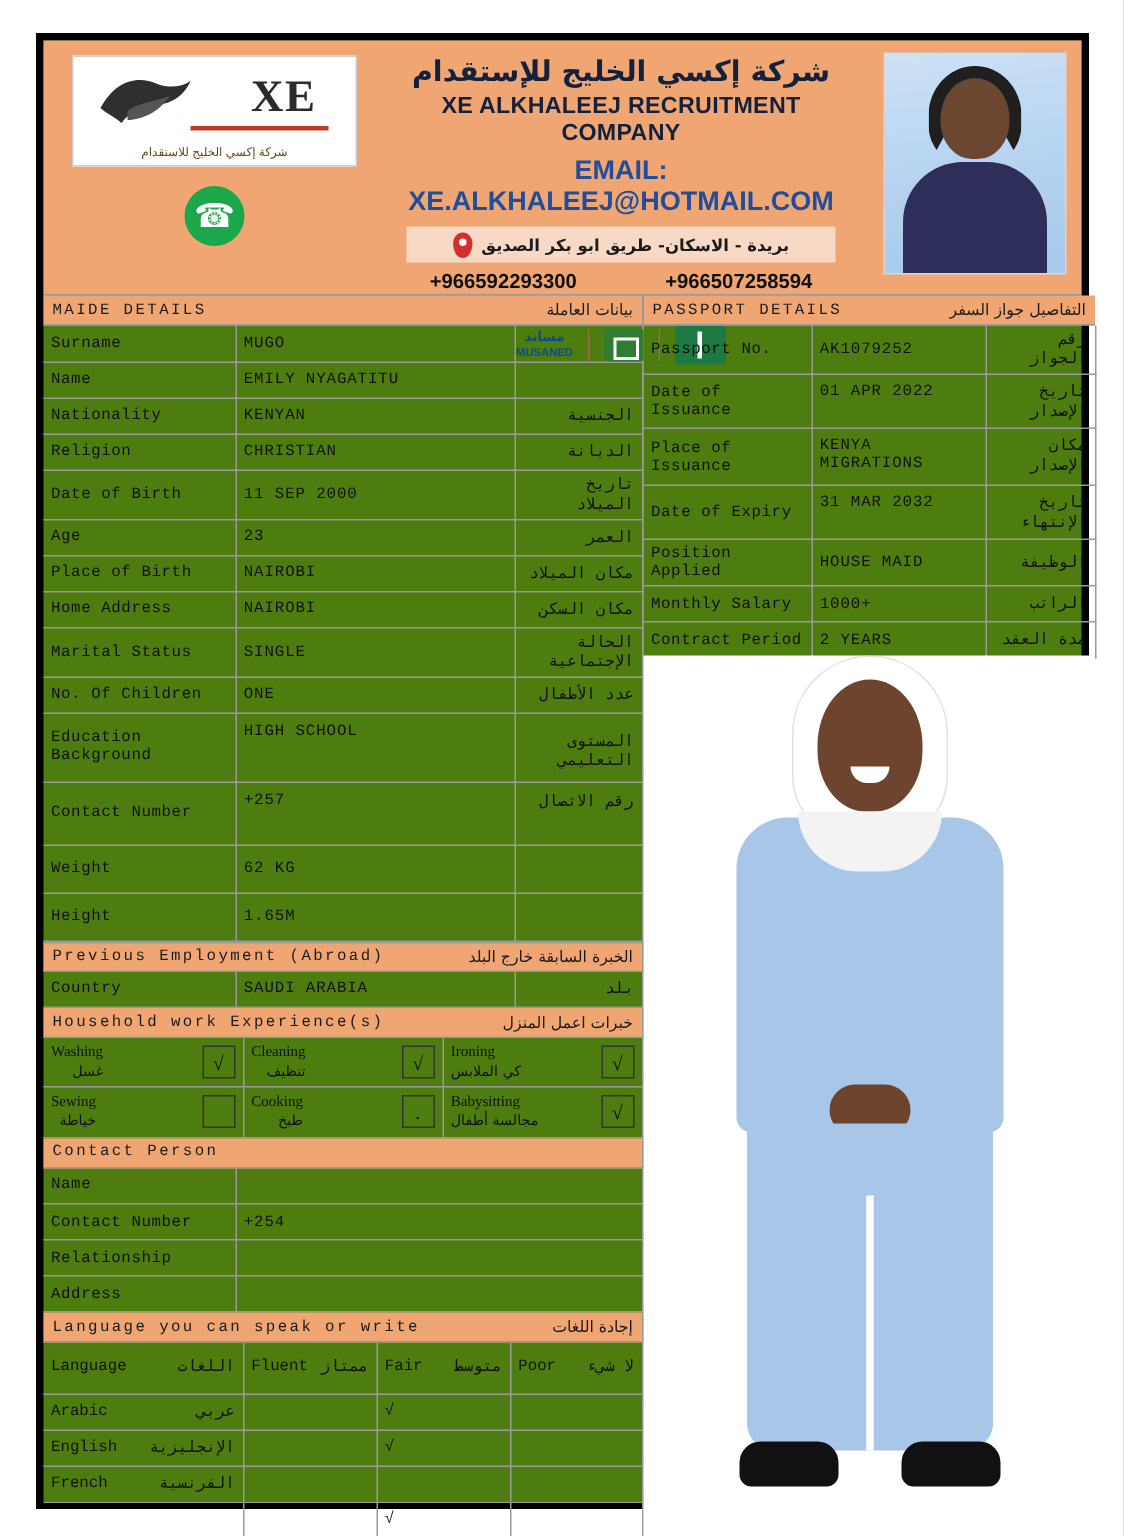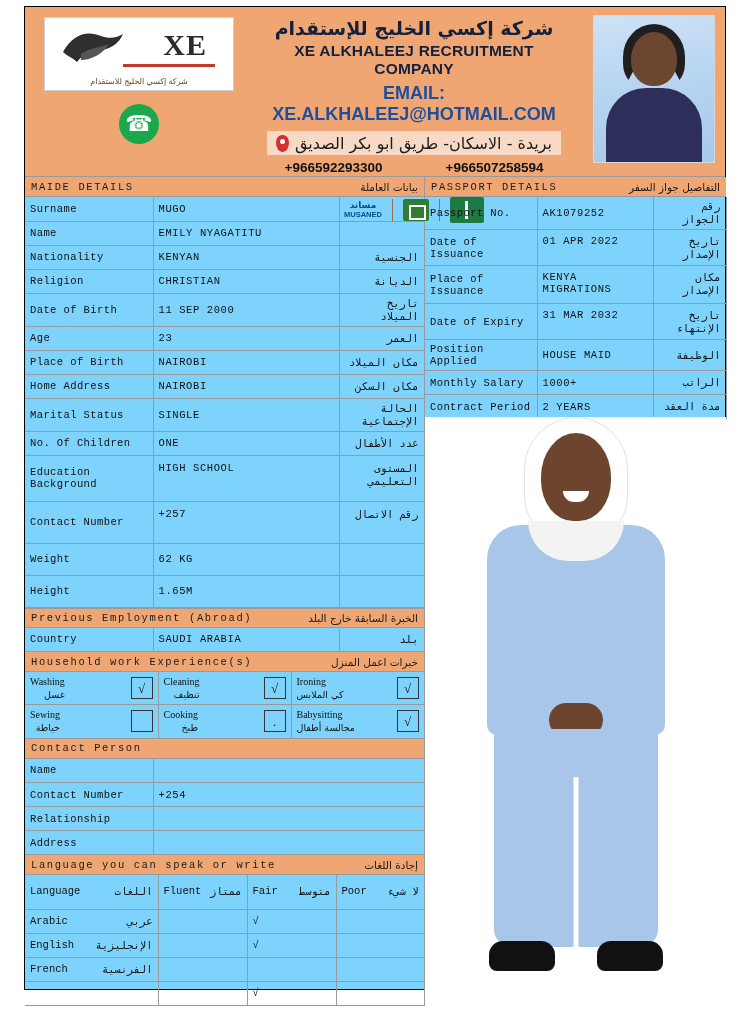--- a/index.html
+++ b/index.html
@@ -10,24 +10,24 @@
   }
   .page {
     position: relative;
     width: 749px;
     height: 1024px;
     background: #fff;
     overflow: hidden;
   }
   .sheet {
     position: absolute;
-    left: 24px; top: 6px;
+    left: 24px; top: 22px;
     width: 702px; height: 984px;
-    border: 1px solid #000000;
-    background: #7dd3fc;
+    border: 5px solid #000000;
+    background: #4d7c0f;
   }
 
   
   .header {
     display: flex;
     height: 170px;
     background: #f0a673;
     border-bottom: 1px solid #9a9a9a;
   }
   .hdr-left {
@@ -126,23 +126,24 @@
     border-radius: 50% 50% 50% 50% / 44% 44% 60% 60%;
     position: relative;
   }
   .pin:after {
     content: "";
     position: absolute; left: 4px; top: 4px;
     width: 5px; height: 5px; background: #fff; border-radius: 50%;
   }
   .addr-text {
     direction: rtl;
-    font-size: 16px;
+    font-size: 11px;
     color: #1b1b1b;
     font-family: "DejaVu Sans", sans-serif;
+    font-weight: bold;
   }
   .phones {
     margin-top: 4px;
     display: flex;
     flex-wrap: wrap;
     justify-content: center;
     font-size: 13.5px;
     font-weight: bold;
     color: #101010;
   }
@@ -497,21 +498,21 @@
               <td class="ar no-r">الحالة الإجتماعية</td>
             </tr>
             <tr>
               <td class="lbl">No. Of Children</td>
               <td class="val">ONE</td>
               <td class="ar no-r">عدد الأطفال</td>
             </tr>
             <tr style="height:46px">
               <td class="lbl" style="height:46px">Education Background</td>
               <td class="val" style="vertical-align:top;padding-top:6px">HIGH SCHOOL</td>
-              <td class="ar no-r" style="vertical-align:top;padding-top:6px">المستوى التعليمي</td>
+              <td class="ar no-r" style="vertical-align:top;padding-top:12px">المستوى التعليمي</td>
             </tr>
             <tr style="height:42px">
               <td class="lbl" style="height:42px">Contact Number</td>
               <td class="val" style="vertical-align:top;padding-top:6px">+257</td>
               <td class="ar no-r" style="vertical-align:top;padding-top:6px">رقم الاتصال</td>
             </tr>
             <tr style="height:32px">
               <td class="lbl" style="height:32px">Weight</td>
               <td class="val">62 KG</td>
               <td class="ar no-r"></td>

